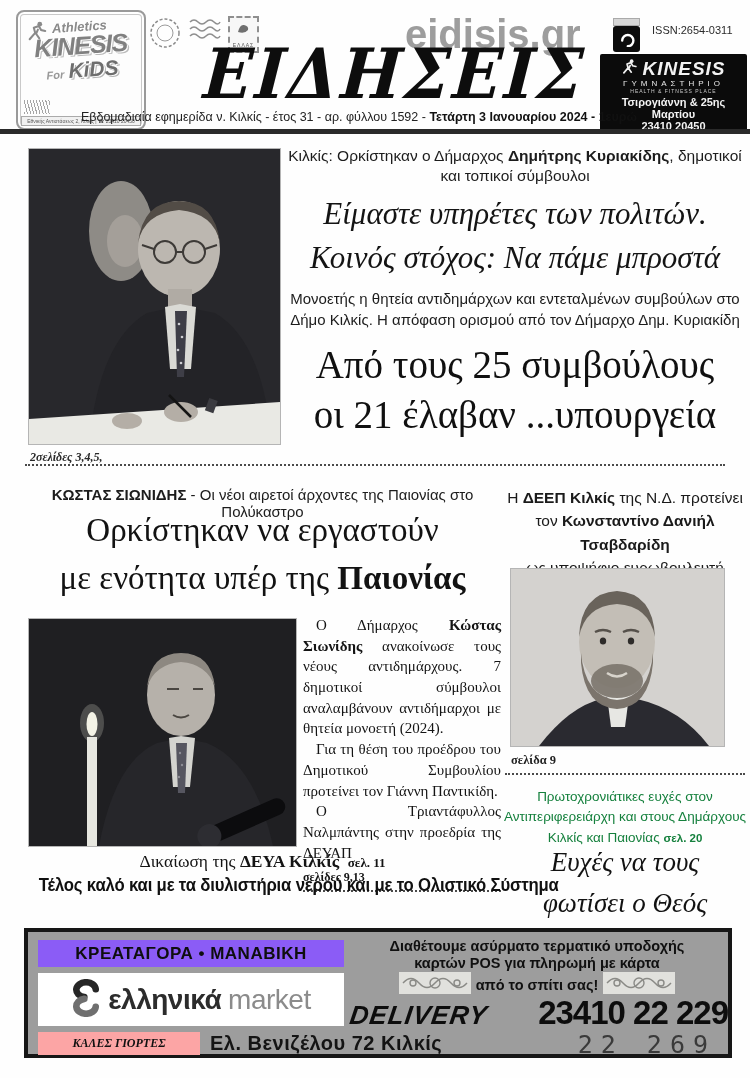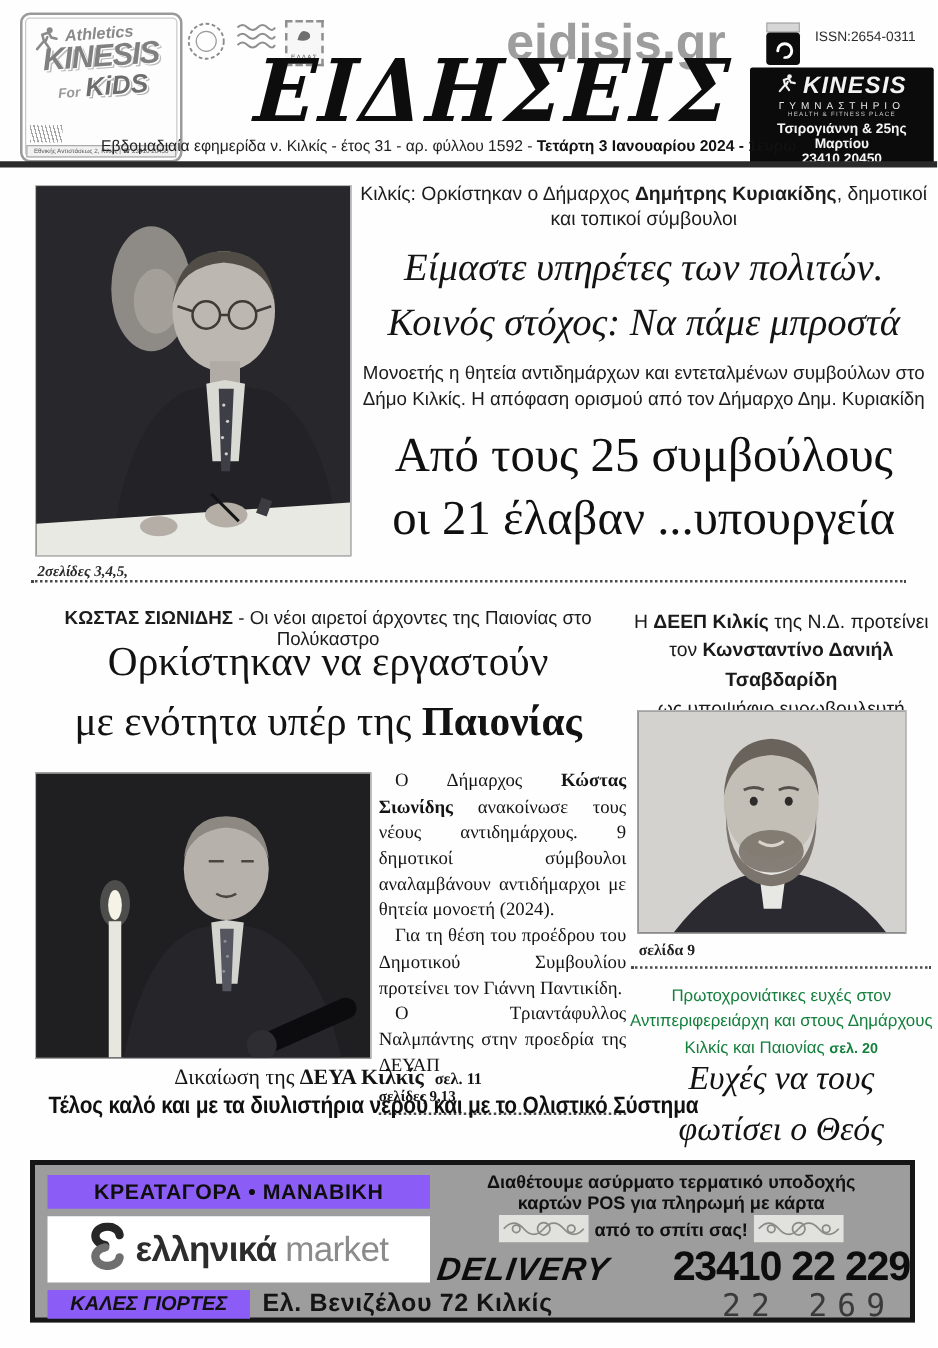--- a/index.html
+++ b/index.html
@@ -91,22 +91,22 @@
             font-style:italic;font-size:27px;line-height:1.5;color:#121212;}
 
   
   .ad-box{left:24px;top:928px;width:708px;height:130px;background:#9d9d9d;border:4px solid #161616;box-sizing:border-box;}
   .meat-bar{position:absolute;left:10px;top:8px;width:306px;height:27px;background:#8b5cf6;
             font-weight:bold;font-size:17px;letter-spacing:.5px;text-align:center;line-height:27px;color:#0e0e0e;}
   .market-box{position:absolute;left:10px;top:41px;width:306px;height:53px;background:#fff;
               display:flex;align-items:center;justify-content:center;gap:7px;}
   .brand-greek{font-size:28px;font-weight:bold;color:#2c2c2c;letter-spacing:-0.5px;}
   .brand-latin{font-size:28px;color:#8b8b8b;font-weight:500;letter-spacing:-0.5px;}
-  .greeting-box{position:absolute;left:10px;top:100px;width:162px;height:23px;background:#8b5cf6;
-                font-family:Liberation Sans, sans-serif;font-style:italic;font-weight:bold;font-size:16px;
+  .greeting-box{position:absolute;left:10px;top:100px;width:162px;height:23px;background:#fca5a5;
+                font-family:Liberation Serif, serif;font-style:italic;font-weight:bold;font-size:12px;
                 text-align:center;line-height:23px;color:#111;}
   .address{position:absolute;left:182px;top:100px;font-size:20px;font-weight:900;color:#141414;letter-spacing:.5px;}
   .corner-number{position:absolute;right:12px;top:98px;font-family:"DejaVu Sans Mono","Liberation Mono",monospace;
                  font-size:25px;letter-spacing:8px;color:#3a3a3a;}
   .pos-line{position:absolute;left:320px;width:378px;text-align:center;font-weight:bold;font-size:14.5px;color:#101010;}
   .pos-l1{top:6px;} .pos-l2{top:23px;}
   .pos-l3{top:40px;display:flex;align-items:center;justify-content:center;gap:5px;}
   .delivery-row{position:absolute;left:322px;top:62px;width:378px;display:flex;align-items:baseline;
                 justify-content:space-between;}
   .delivery-word{font-size:26px;font-weight:900;font-style:italic;letter-spacing:1px;color:#0d0d0d;transform:skewX(-8deg);}
@@ -275,21 +275,21 @@
       <ellipse cx="63" cy="105" rx="5.5" ry="12" fill="#f4f3e6"></ellipse>
       <rect x="58" y="118" width="10" height="109" fill="#e7e7e0"></rect>
       <g transform="rotate(-24 210 205)">
           <rect x="178" y="196" width="82" height="17" rx="8.5" fill="#0c0c0e"></rect>
           <circle cx="178" cy="204" r="12" fill="#2d2d32"></circle>
         </g>
     </svg>
   </div>
 
   <div class="abs paionia-body">
-    <p><span>Ο Δήμαρχος </span><b>Κώστας Σιωνίδης</b><span> ανακοίνωσε τους νέους αντιδημάρχους. 9 δημοτικοί σύμβουλοι αναλαμβάνουν αντιδήμαρχοι με θητεία μονοετή (2024).</span></p>
+    <p><span>Ο Δήμαρχος </span><b>Κώστας Σιωνίδης</b><span> ανακοίνωσε τους νέους αντιδημάρχους. 7 δημοτικοί σύμβουλοι αναλαμβάνουν αντιδήμαρχοι με θητεία μονοετή (2024).</span></p>
     <p>Για τη θέση του προέδρου του Δημοτικού Συμβουλίου προτείνει τον  Γιάννη Παντικίδη.</p>
     <p>Ο Τριαντάφυλλος Ναλμπάντης στην προεδρία της ΔΕΥΑΠ</p>
     <div class="pages-note">σελίδες 9,13</div>
   </div>
 
   <div class="abs deya-line serif">
     <span>Δικαίωση της </span><b>ΔΕΥΑ Κιλκίς</b>&nbsp;&nbsp;<b class="pg">σελ. 11</b>
   </div>
   <div class="abs strip-h">Τέλος καλό και με τα διυλιστήρια  νερού και με το Ολιστικό Σύστημα</div>
 

